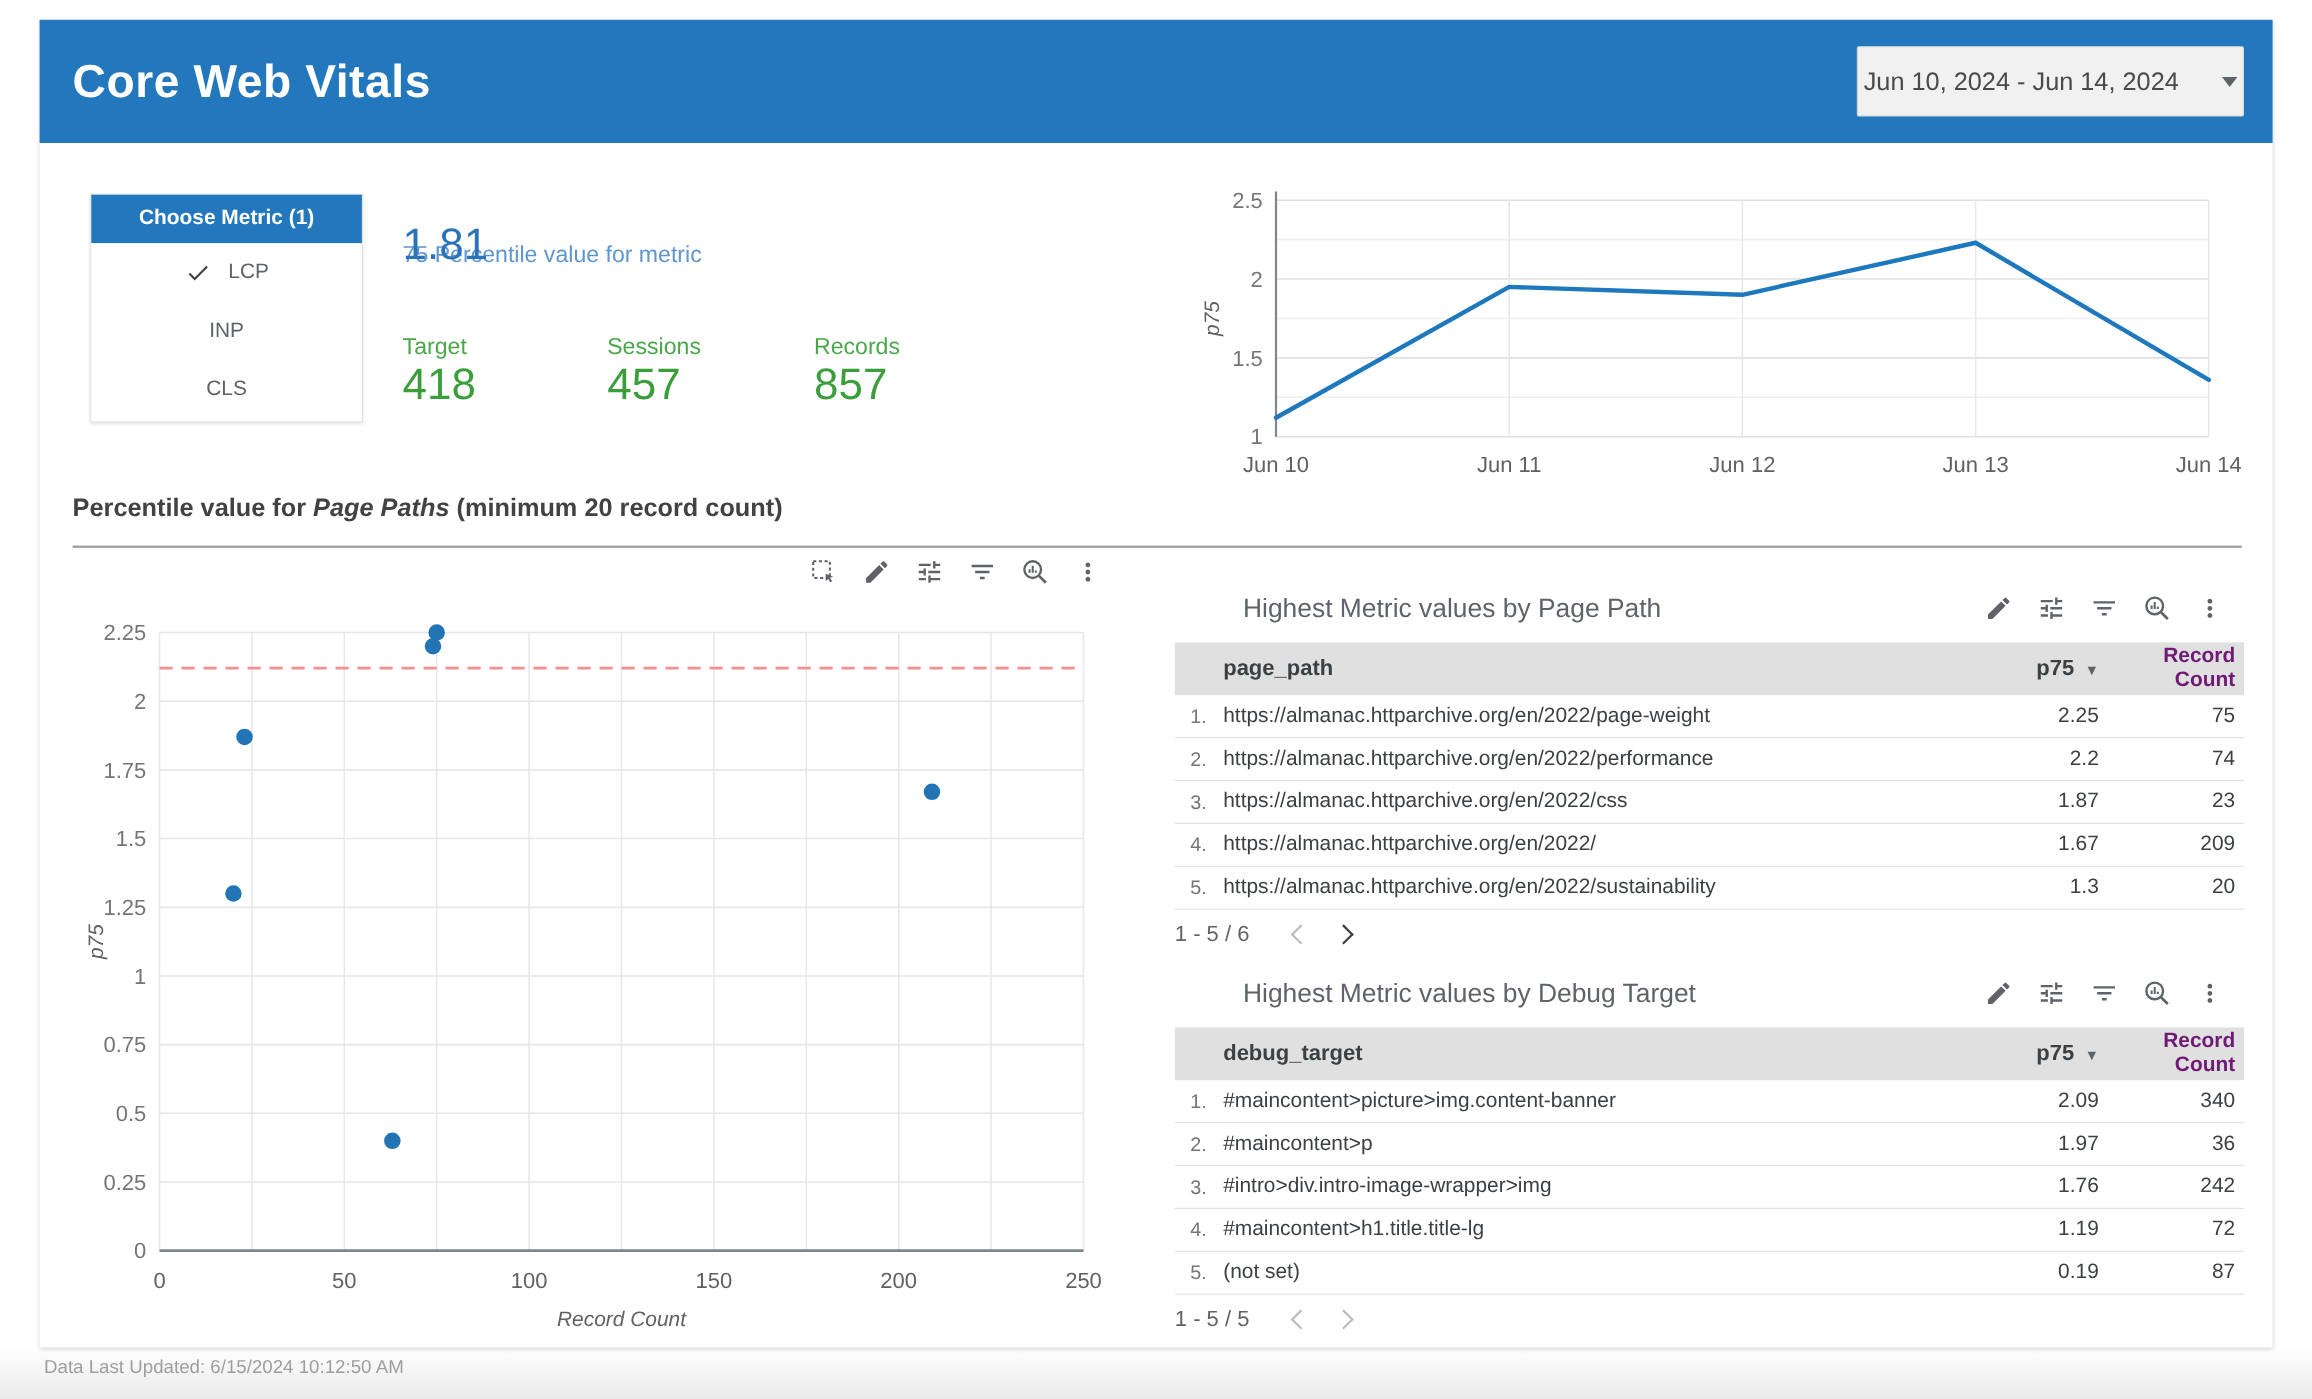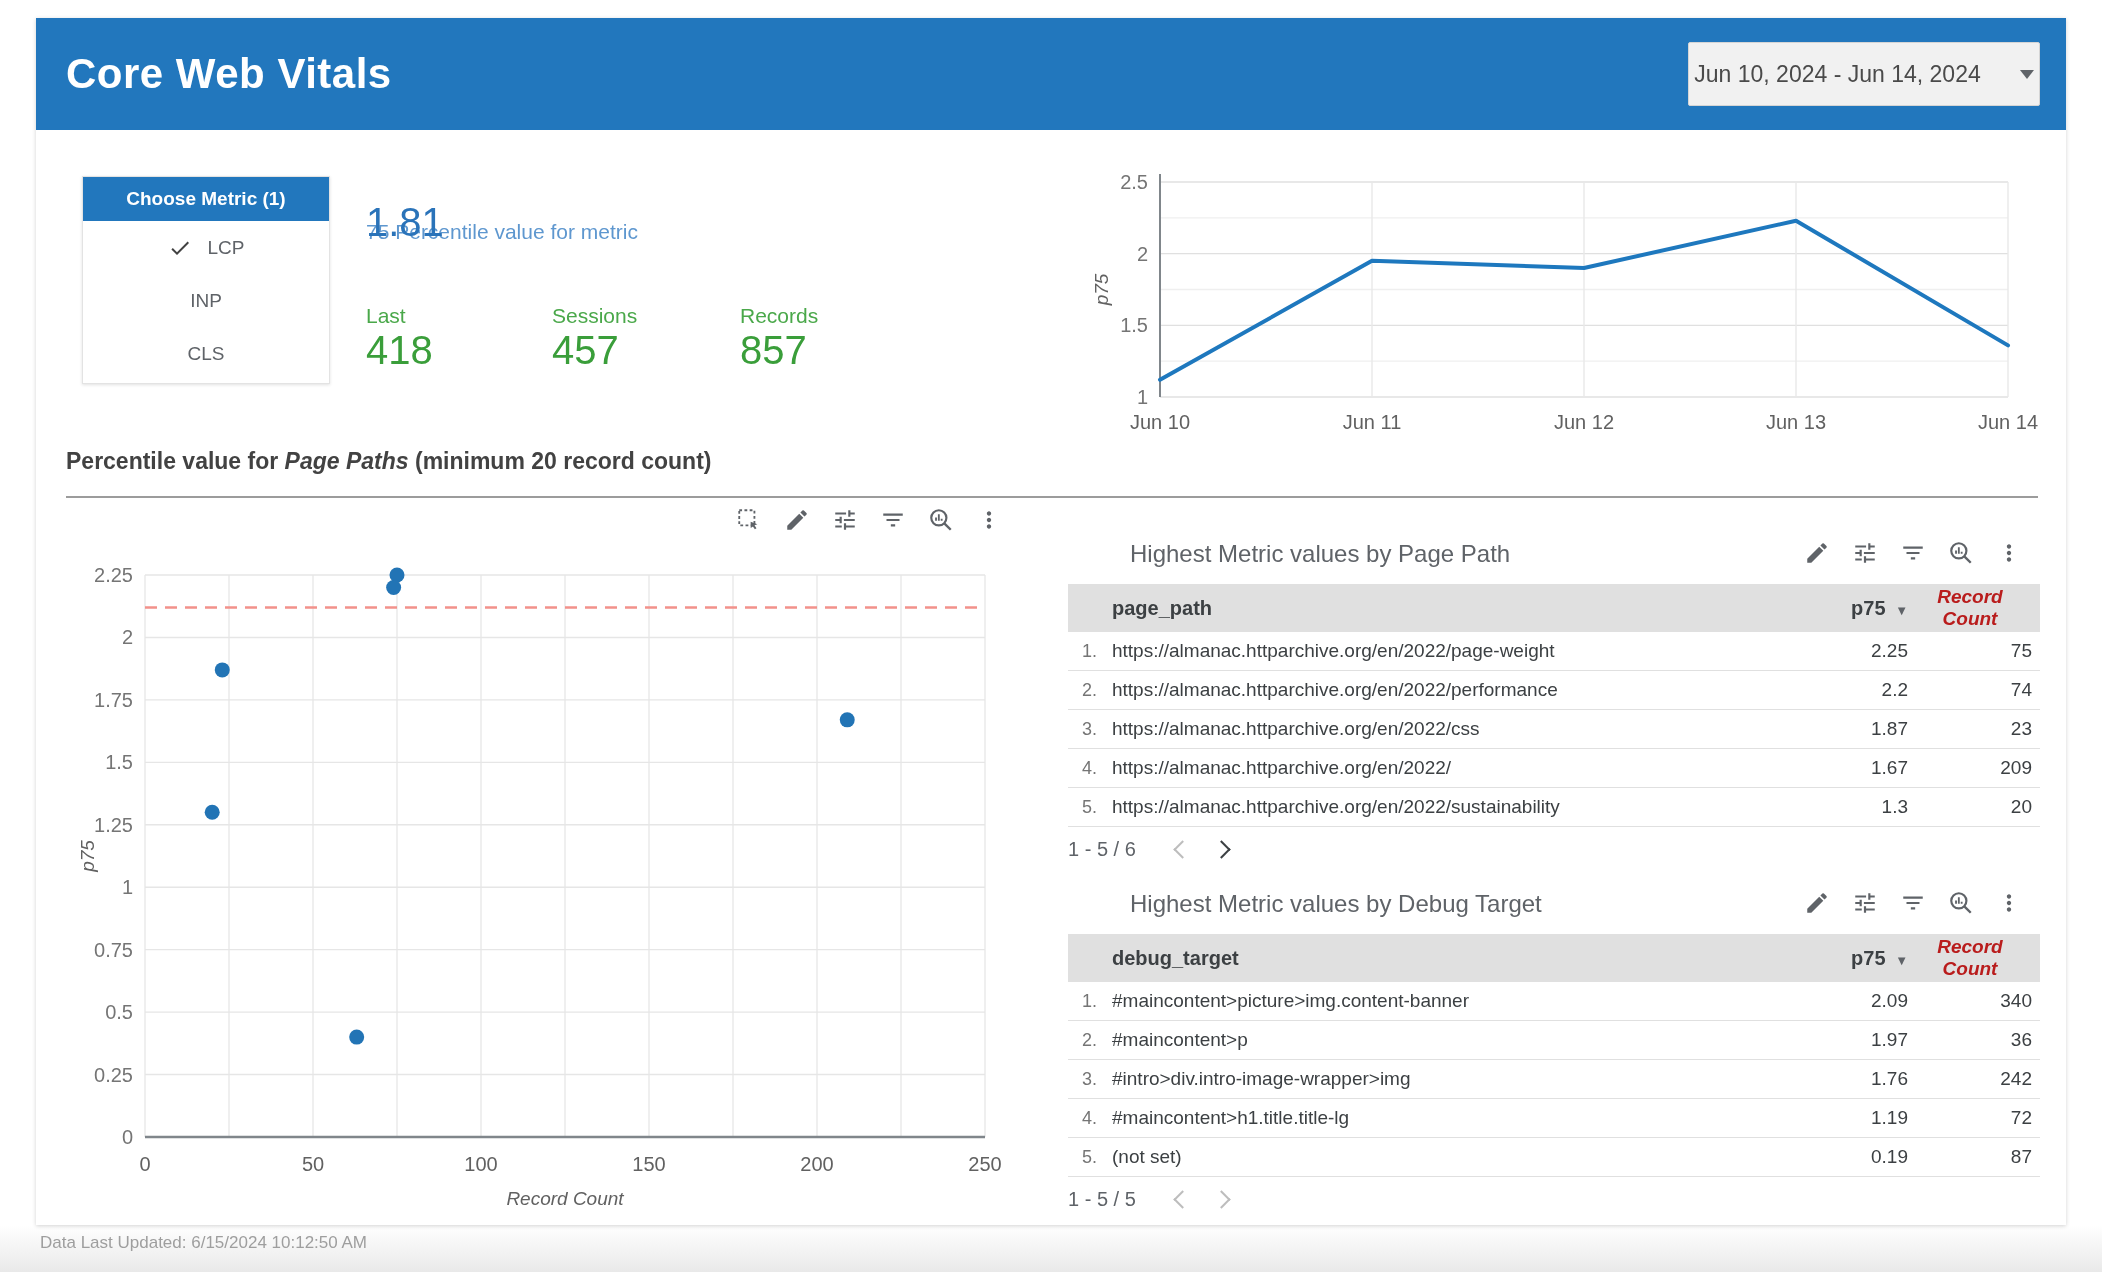--- a/index.html
+++ b/index.html
@@ -45,21 +45,21 @@
   
   .table-card { position:absolute; left:1032px; width:972px; }
   .table-title-row { position:relative; height:40px; }
   .table-title { position:absolute; left:62px; top:4px; font-size:24px; color:#5f6368; }
   .table-card .toolbar { right:18px; top:4px; }
   .thead { margin-top:8px; height:48px; background:#e0e0e0; display:grid;
     grid-template-columns:44px 1fr 110px 124px; align-items:center; padding-right:8px; }
   .thead .c-dim { font-weight:bold; color:#3c4043; font-size:20px; grid-column:2; }
   .thead .c-p75 { font-weight:bold; color:#3c4043; font-size:20px; text-align:right; }
   .thead .c-p75 .sort { font-size:13px; color:#5f6368; margin-left:4px; }
-  .thead .c-cnt { font-weight:bold; color:#b91c1c; font-size:19px; text-align:center; line-height:22px;font-style:italic; }
+  .thead .c-cnt { font-weight:bold; color:#701a75; font-size:19px; text-align:right; line-height:22px; }
   .trow { height:39px; display:grid; grid-template-columns:44px 1fr 110px 124px; align-items:center;
     border-bottom:1px solid #e0e0e0; padding-right:8px; font-size:19px; color:#3c4043; }
   .trow .r-num { color:#757575; text-align:left; padding-left:14px; font-size:18px; }
   .trow .r-p75,.trow .r-cnt { text-align:right; }
   .pager { height:44px; display:flex; align-items:center; justify-content:flex-start; gap:26px; padding-right:10px; }
   .pager .range { color:#5f6368; font-size:20px; margin-right:14px; }
   .chev { width:13px; height:13px; border-top:2.5px solid #3c4043; border-right:2.5px solid #3c4043; display:inline-block; }
   .chev.prev { transform:rotate(-135deg); }
   .chev.next { transform:rotate(45deg); }
   .chev.disabled { border-color:#bdbdbd; }
@@ -98,21 +98,21 @@
           </div>
           <div class="metric-option">
             <span>CLS</span>
           </div>
         </div>
     </div>
 
     <div class="sc-label blue-label" style="left:330px; top:158px;margin-top:44px;">75 Percentile value for metric</div>
     <div class="sc-value blue-value" style="left:330px; top:182px;">1.81</div>
 
-    <div class="sc-label green-label" style="left:330px; top:286px;">Last</div>
+    <div class="sc-label green-label" style="left:330px; top:286px;">Target</div>
     <div class="sc-value green-value" style="left:330px; top:310px;">418</div>
 
     <div class="sc-label green-label" style="left:516px; top:286px;">Sessions</div>
     <div class="sc-value green-value" style="left:516px; top:310px;">457</div>
 
     <div class="sc-label green-label" style="left:704px; top:286px;">Records</div>
     <div class="sc-value green-value" style="left:704px; top:310px;">857</div>
 
     <svg id="line-chart" style="position:absolute; left:1056px; top:128px;" width="980" height="312">
         <line x1="68" x2="916" y1="251" y2="251" stroke="#e0e0e0" stroke-width="1.4"></line>

